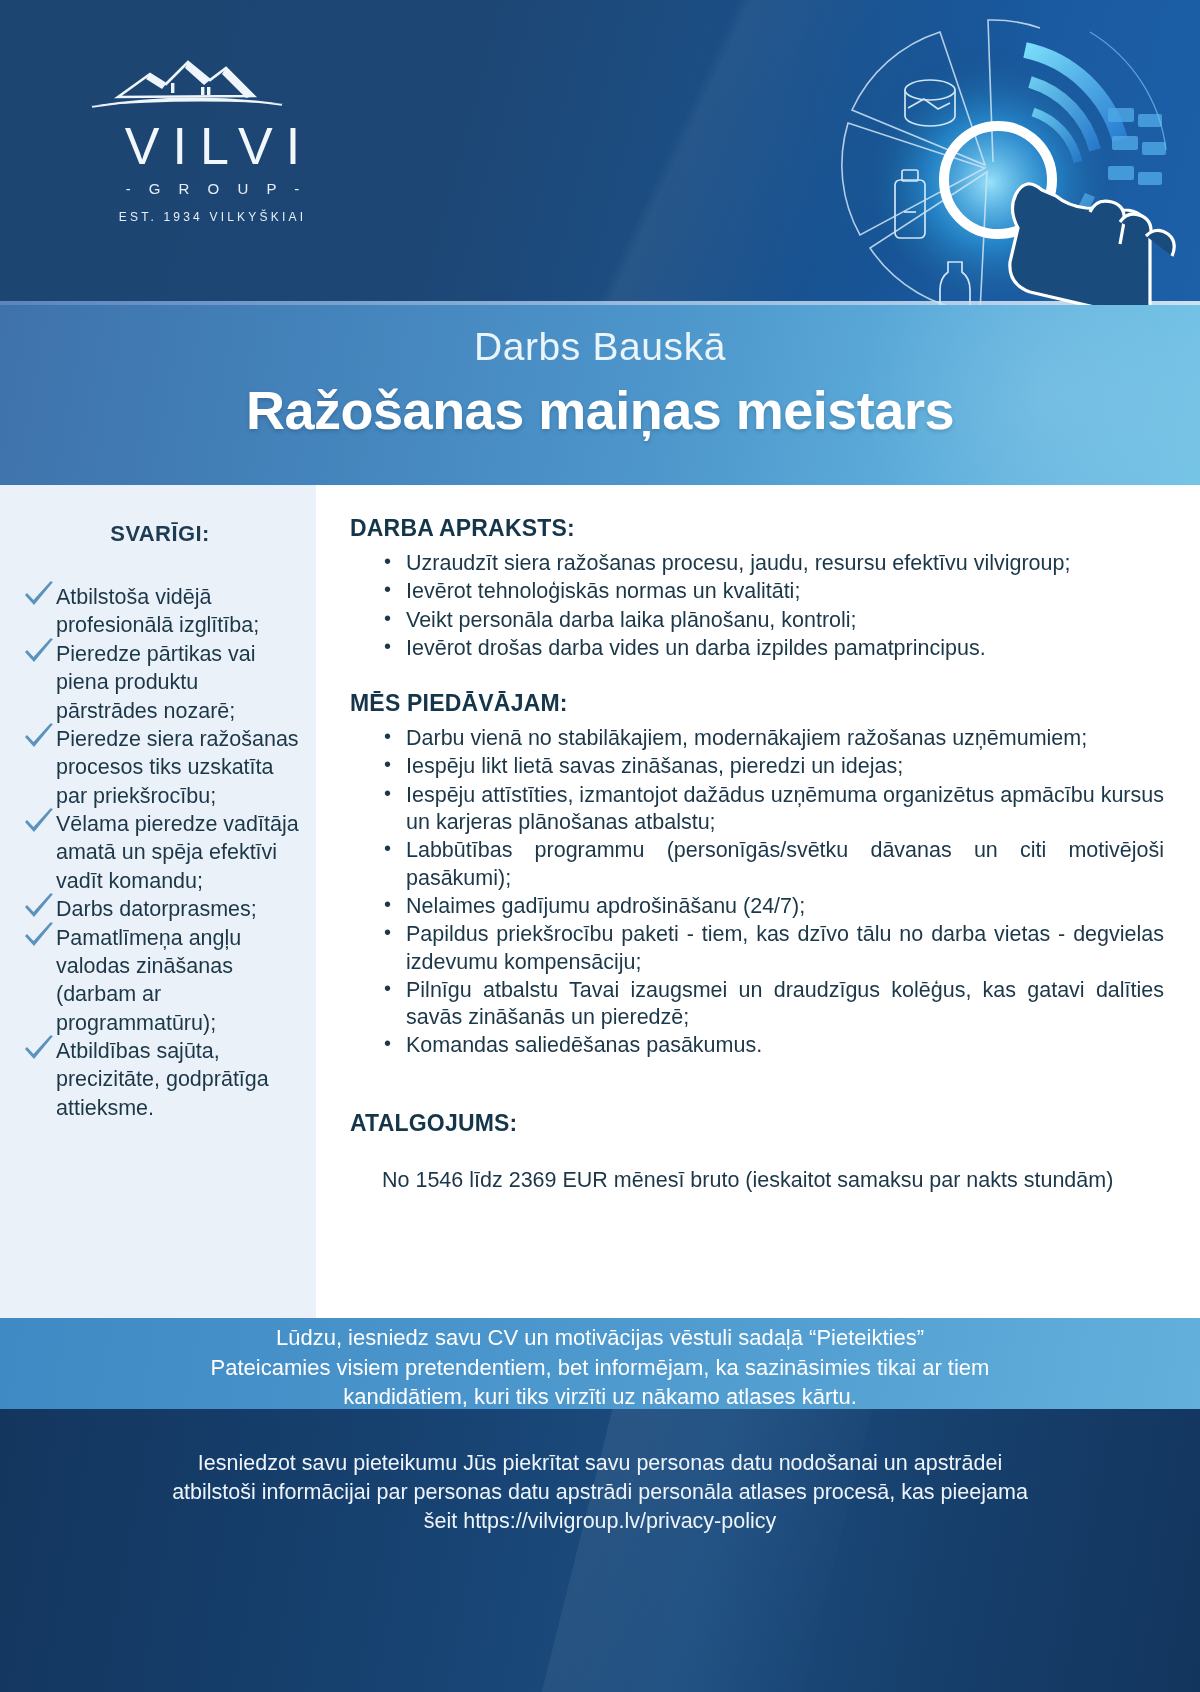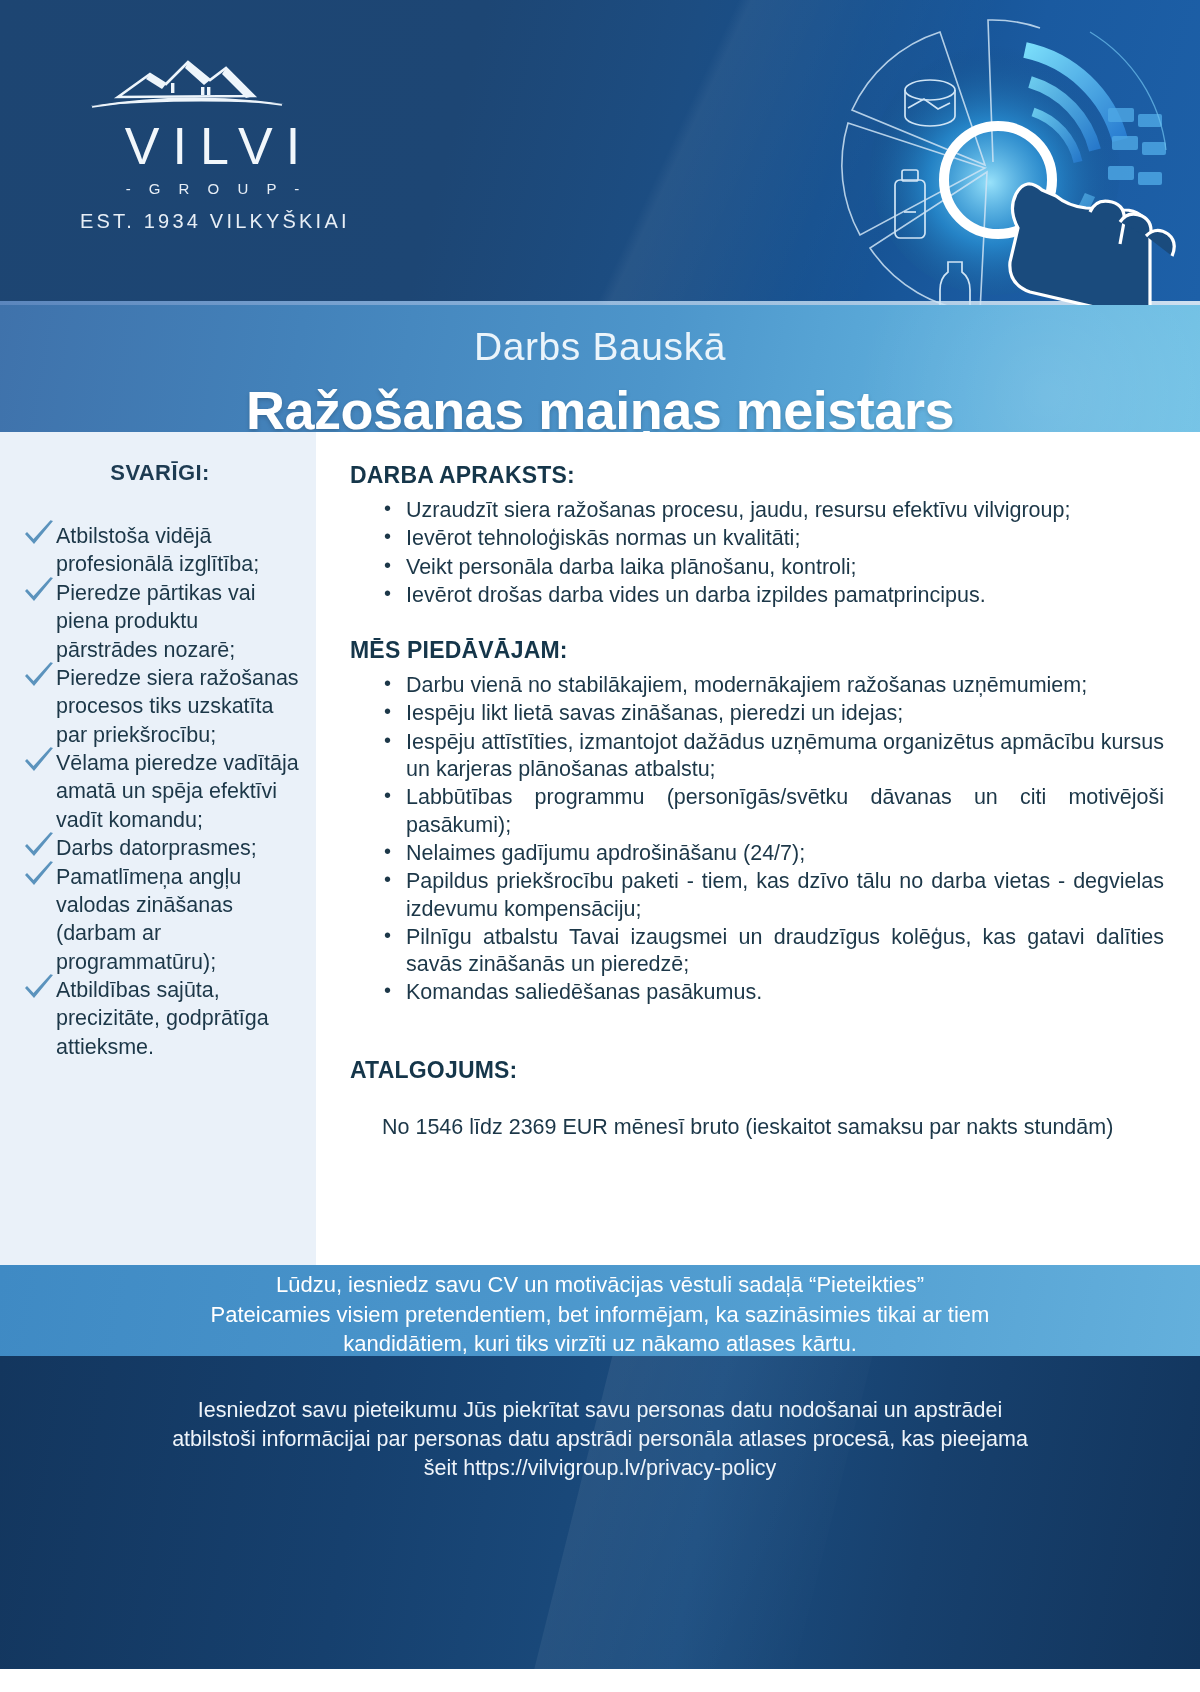--- a/index.html
+++ b/index.html
@@ -31,36 +31,36 @@
   .logo-mtn { display:block; margin:0 auto 6px; }
   .logo-word{
     font-size:52px; letter-spacing:13px; color:#f2f7fb; font-weight:400;
     font-family:"Liberation Sans", sans-serif; line-height:1; padding-left:13px;
   }
   .logo-group{
     font-size:15px; letter-spacing:7px; color:#e7eef6; margin-top:8px;
     font-family:"Liberation Sans", sans-serif; padding-left:7px;
   }
   .logo-est{
-    font-size:20px; letter-spacing:3.2px; color:#e7eef6; margin-top:13px;
+    font-size:12px; letter-spacing:3.2px; color:#e7eef6; margin-top:13px;
     font-family:"Liberation Sans", sans-serif; white-space:nowrap;
   }
 
   
   .tech {
     position:absolute; right:-20px; top:-10px; width:430px; height:330px; z-index:3;
   }
   .header-rule{
     position:absolute; left:0; bottom:0; width:100%; height:4px;
     background:linear-gradient(90deg,#5b86bd 0%,#7fa8d4 35%,#a7c6e2 70%,#cfe0f0 100%);
   }
 
   
   .titleband{
-    position:relative; height:127px;
+    position:relative; height:180px;
     background:linear-gradient(100deg,#3f72ab 0%,#4382ba 25%,#4d96cb 55%,#5fb0dd 80%,#74c3e6 100%);
     overflow:hidden;
   }
   .titleband::before{
     content:""; position:absolute; right:-60px; top:-120px; width:420px; height:420px;
     background:radial-gradient(circle at 50% 50%, rgba(255,255,255,0.10), rgba(255,255,255,0) 65%);
   }
   .subtitle{
     text-align:center; color:#eaf4fb; font-size:39px; font-weight:400;
     font-family:"Liberation Sans", sans-serif; padding-top:20px; letter-spacing:0.6px;
@@ -74,21 +74,21 @@
   
   .body-area{
     position:relative; display:flex; height:833px; background:#ffffff;
   }
   .sidebar{
     width:316px; background:#eaf1f9; padding:28px 8px 0 0; position:relative;
   }
   .side-head{
     font-family:"Liberation Sans", sans-serif;
     font-size:22px; font-weight:700; color:#1d3b52; letter-spacing:0.4px;
-    text-align:center; margin:0 0 36px 0; padding-left:12px;
+    text-align:center; margin:8px 0 36px 0; padding-left:12px;
   }
   .check-list{ list-style:none; padding:0 6px 0 26px; }
   .check-item{
     position:relative; padding-left:30px; margin-bottom:0px;
     font-family:"Liberation Sans", sans-serif;
     font-size:21.5px; line-height:1.32; color:#1c3748;
   }
   .chk{
     position:absolute; left:-4px; top:-2px; width:34px; height:30px;
   }

